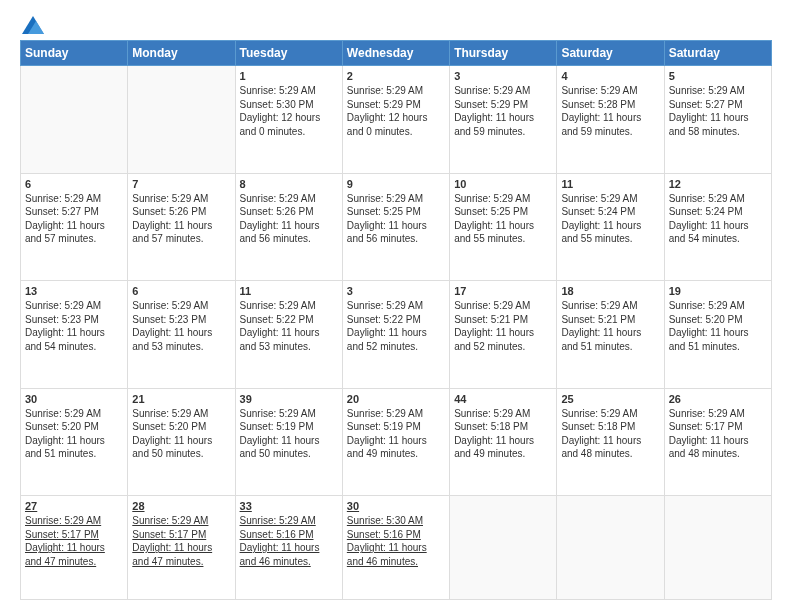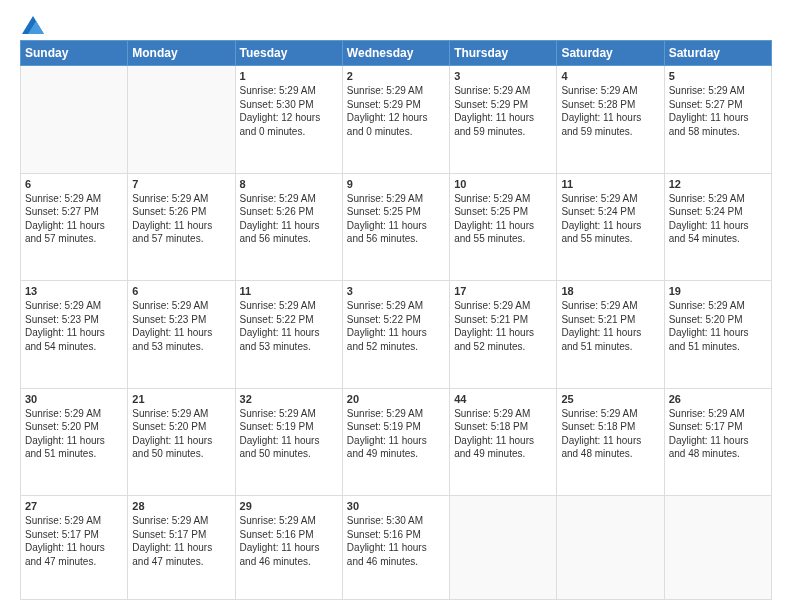--- a/index.html
+++ b/index.html
@@ -94,20 +94,21 @@
       display: block;
       margin-bottom: 2px;
     }
     .cell-text {
       font-size: 10px;
       line-height: 1.35;
       color: #333;
     }
     .last-row td {
       height: 70px;
+      text-decoration: underline;
     }
   </style>
 </head>
 <body>
 
 <div class="page">
   <div class="header">
     <div class="logo">
       <div class="logo-text">
         <span class="logo-general"></span>
@@ -287,21 +288,21 @@
 and 51 minutes.</div>
           </td>
           <td>
             <span class="day-num">21</span>
             <div class="cell-text" style="white-space: pre-line;">Sunrise: 5:29 AM
 Sunset: 5:20 PM
 Daylight: 11 hours
 and 50 minutes.</div>
           </td>
           <td>
-            <span class="day-num">32</span>
+            <span class="day-num">39</span>
             <div class="cell-text" style="white-space: pre-line;">Sunrise: 5:29 AM
 Sunset: 5:19 PM
 Daylight: 11 hours
 and 50 minutes.</div>
           </td>
           <td>
             <span class="day-num">20</span>
             <div class="cell-text" style="white-space: pre-line;">Sunrise: 5:29 AM
 Sunset: 5:19 PM
 Daylight: 11 hours
@@ -338,21 +339,21 @@
 and 47 minutes.</div>
           </td>
           <td>
             <span class="day-num">28</span>
             <div class="cell-text" style="white-space: pre-line;">Sunrise: 5:29 AM
 Sunset: 5:17 PM
 Daylight: 11 hours
 and 47 minutes.</div>
           </td>
           <td>
-            <span class="day-num">29</span>
+            <span class="day-num">33</span>
             <div class="cell-text" style="white-space: pre-line;">Sunrise: 5:29 AM
 Sunset: 5:16 PM
 Daylight: 11 hours
 and 46 minutes.</div>
           </td>
           <td>
             <span class="day-num">30</span>
             <div class="cell-text" style="white-space: pre-line;">Sunrise: 5:30 AM
 Sunset: 5:16 PM
 Daylight: 11 hours

